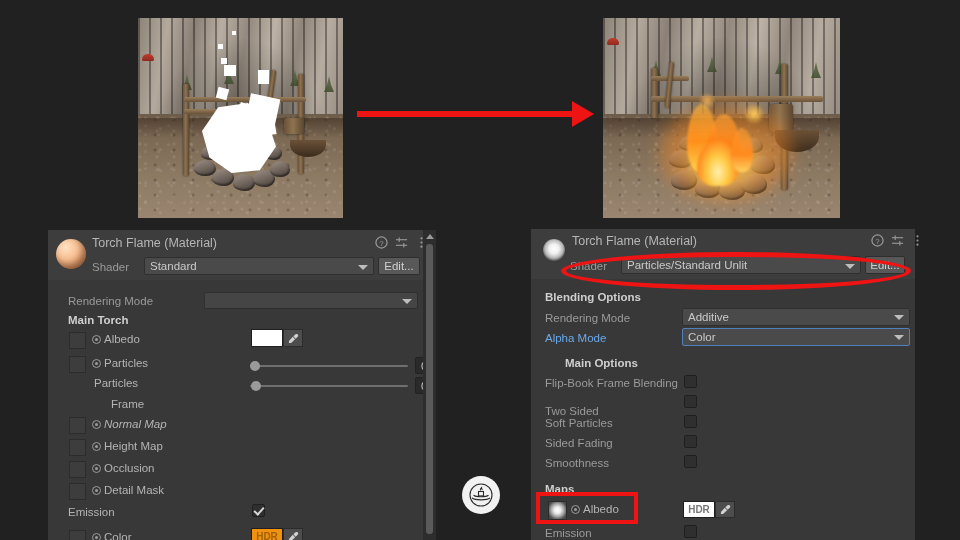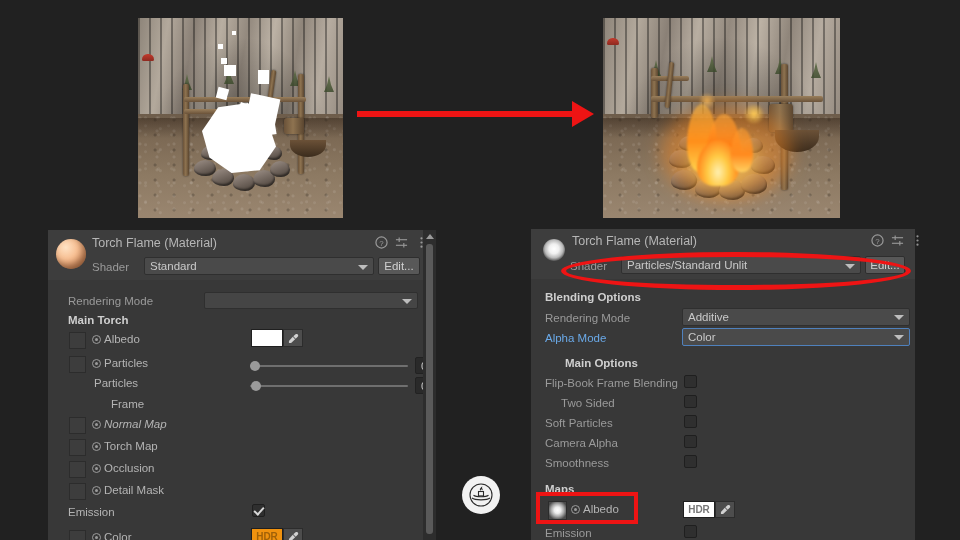--- a/index.html
+++ b/index.html
@@ -282,21 +282,21 @@
     <div class="numfield" style="left:367px;top:97px;width:48px;height:17px;">0</div>
 
     <div class="lbl" style="left:63px;top:118px;">Frame</div>
 
     <div class="texslot" style="left:21px;top:137px;"></div>
     <div class="radio" style="left:44px;top:140px;"></div>
     <div class="lbl" style="left:56px;top:138px;font-style:italic;">Normal Map</div>
 
     <div class="texslot" style="left:21px;top:159px;"></div>
     <div class="radio" style="left:44px;top:162px;"></div>
-    <div class="lbl" style="left:56px;top:160px;">Torch Map</div>
+    <div class="lbl" style="left:56px;top:160px;">Height Map</div>
 
     <div class="texslot" style="left:21px;top:181px;"></div>
     <div class="radio" style="left:44px;top:184px;"></div>
     <div class="lbl" style="left:56px;top:182px;">Occlusion</div>
 
     <div class="texslot" style="left:21px;top:203px;"></div>
     <div class="radio" style="left:44px;top:206px;"></div>
     <div class="lbl" style="left:56px;top:204px;">Detail Mask</div>
 
     <div class="lbl" style="left:20px;top:226px;">Emission</div>
@@ -365,27 +365,27 @@
     <div class="field bluebox" style="left:151px;top:49px;width:228px;height:18px;">
       <span>Color</span>
       <span class="caret" style="top:6px;"></span>
     </div>
 
     <div class="lbl bold" style="left:14px;top:78px;margin-left:20px;">Main Options</div>
 
     <div class="lbl dim" style="left:14px;top:98px;width:141px;overflow:hidden;">Flip-Book Frame Blending</div>
     <div class="cbox" style="left:153px;top:96px;"></div>
 
-    <div class="lbl dim" style="left:14px;top:118px;margin-left:16px;">Two Sided</div>
+    <div class="lbl dim" style="left:14px;top:126px;">Two Sided</div>
     <div class="cbox" style="left:153px;top:116px;"></div>
 
     <div class="lbl dim" style="left:14px;top:138px;">Soft Particles</div>
     <div class="cbox" style="left:153px;top:136px;"></div>
 
-    <div class="lbl dim" style="left:14px;top:158px;">Camera Alpha</div>
+    <div class="lbl dim" style="left:14px;top:158px;">Sided Fading</div>
     <div class="cbox" style="left:153px;top:156px;"></div>
 
     <div class="lbl dim" style="left:14px;top:178px;">Smoothness</div>
     <div class="cbox" style="left:153px;top:176px;"></div>
 
     <div class="lbl bold" style="left:14px;top:204px;">Maps</div>
 
     <div class="texslot filled" style="left:17px;top:222px;width:17px;height:17px;"></div>
     <div class="radio" style="left:40px;top:226px;"></div>
     <div class="lbl" style="left:52px;top:224px;">Albedo</div>

